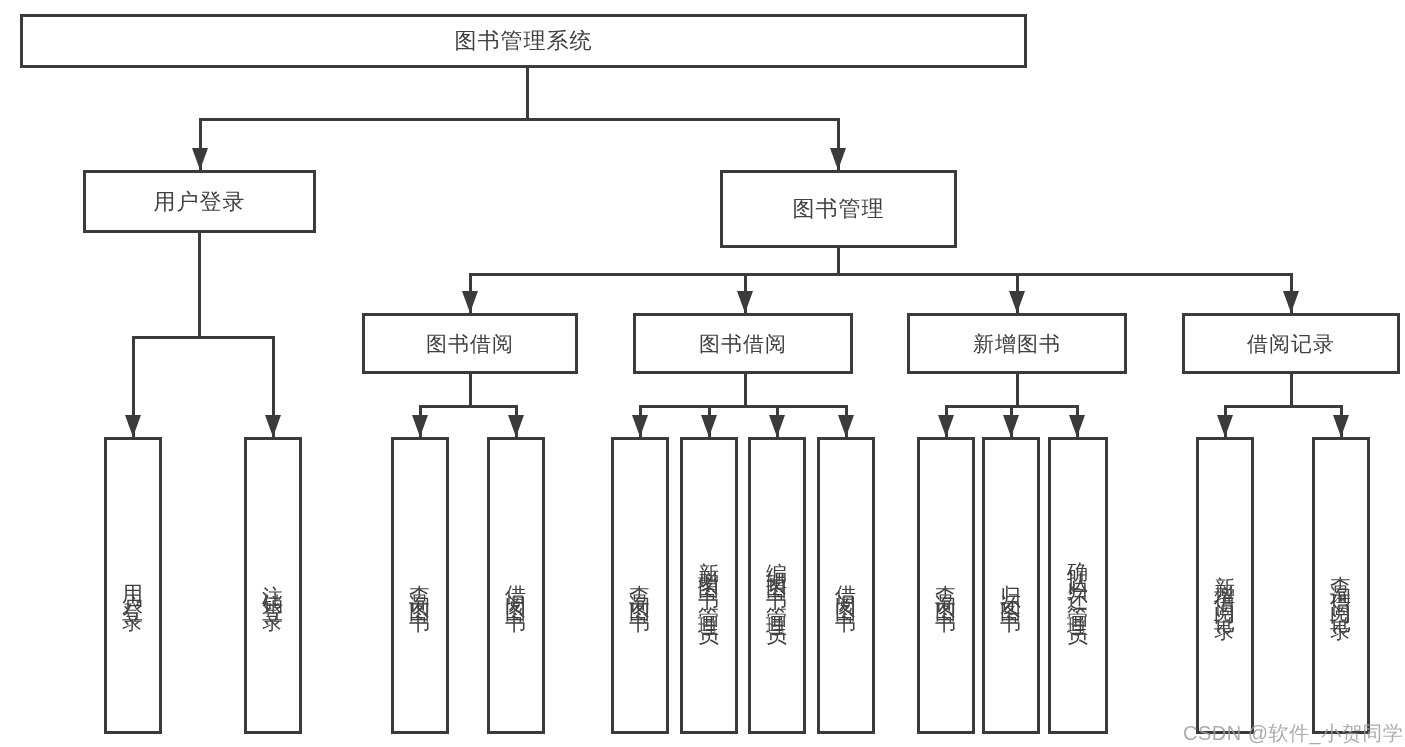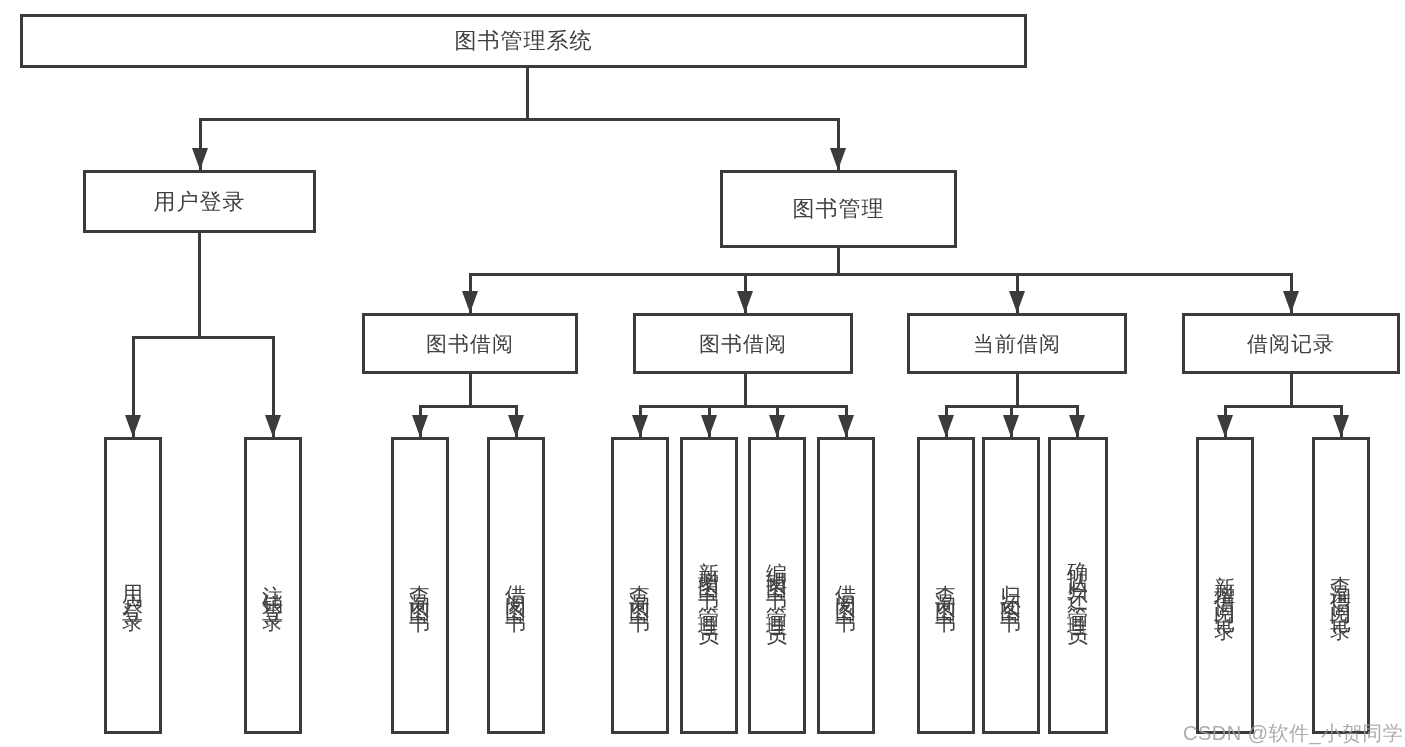--- a/index.html
+++ b/index.html
@@ -143,21 +143,21 @@
 
   <div class="box l3-box" style="left:362px;top:313px;width:216px;height:61px">
     <span class="lbl">图书借阅</span>
   </div>
 
   <div class="box l3-box" style="left:633px;top:313px;width:220px;height:61px">
     <span class="lbl">图书借阅</span>
   </div>
 
   <div class="box l3-box" style="left:907px;top:313px;width:220px;height:61px">
-    <span class="lbl">当前借阅</span>
+    <span class="lbl">新增图书</span>
   </div>
 
   <div class="box l3-box" style="left:1182px;top:313px;width:218px;height:61px">
     <span class="lbl">借阅记录</span>
   </div>
 
   <div class="box leaf" style="left:104px;top:437px;width:58px;height:297px">
     <span class="lbl">用户登录</span>
   </div>
 

